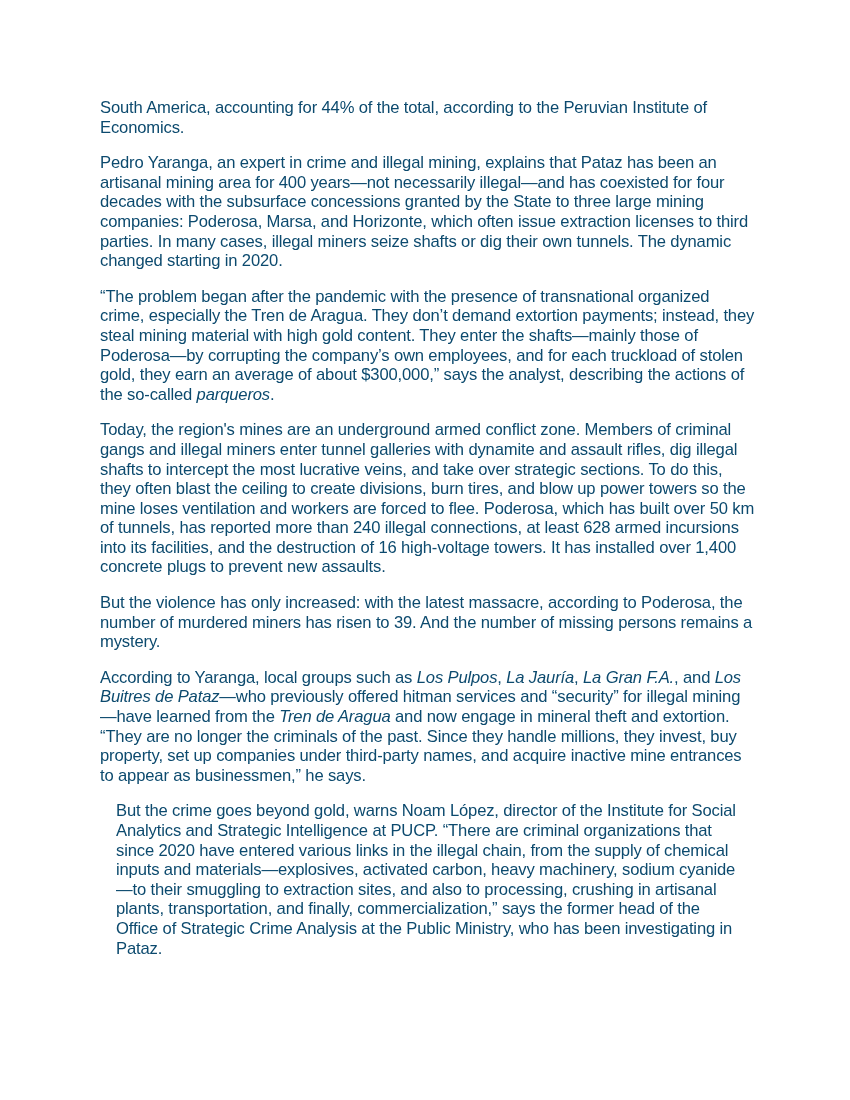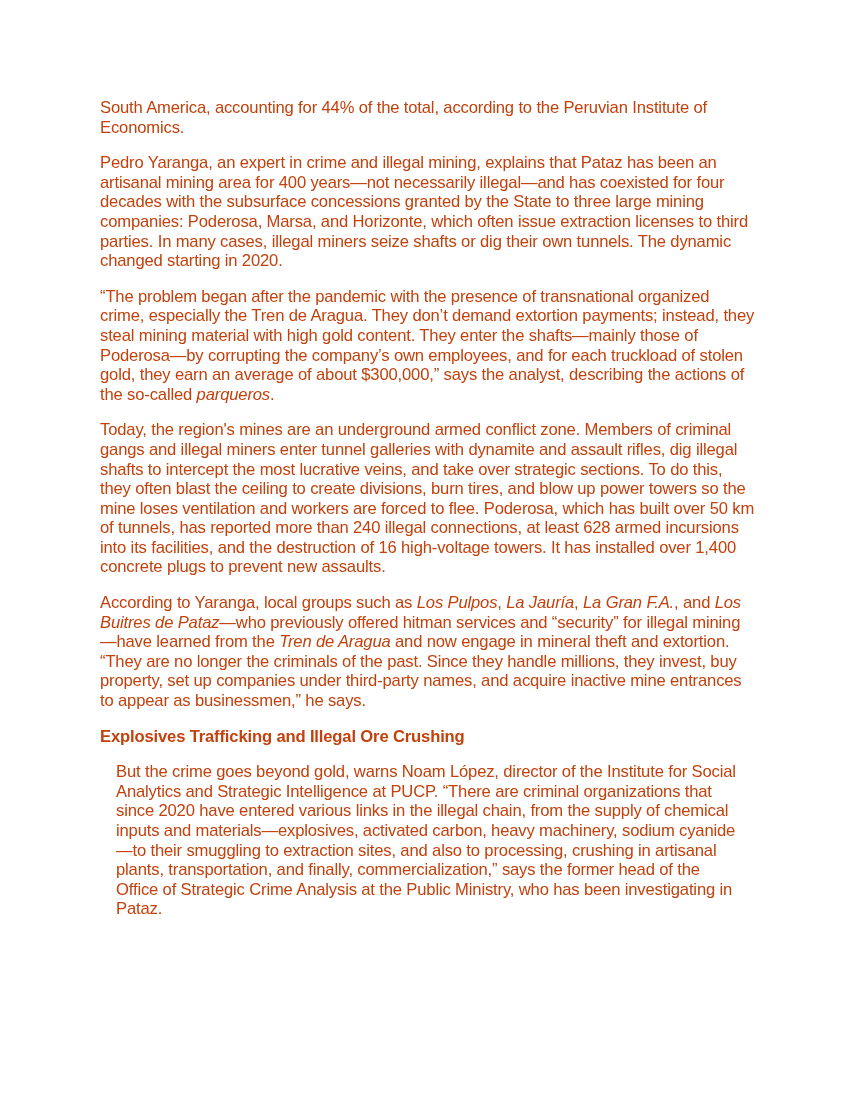--- a/index.html
+++ b/index.html
@@ -14,21 +14,21 @@
       position: relative;
     }
     .page {
       position: absolute;
       left: 100px;
       top: 98px;
       width: 655px;
       font-family: "Liberation Sans", sans-serif;
       font-size: 16.6px;
       line-height: 19.6px;
-      color: #c2410c;
+      color: #0c4a6e;
       letter-spacing: -0.15px;
     }
     .para {
       margin: 0 0 16px 0;
     }
     .para em {
       font-style: italic;
     }
     .section-heading {
       font-weight: bold;
@@ -40,19 +40,19 @@
   </style>
 </head>
 <body>
 
 <div class="page">
   <div id="paragraphs">
     <p class="para"><span>South America, accounting for 44% of the total, according to the Peruvian Institute of Economics.</span></p>
     <p class="para"><span>Pedro Yaranga, an expert in crime and illegal mining, explains that Pataz has been an artisanal mining area for 400 years—not necessarily illegal—and has coexisted for four decades with the subsurface concessions granted by the State to three large mining companies: Poderosa, Marsa, and Horizonte, which often issue extraction licenses to third parties. In many cases, illegal miners seize shafts or dig their own tunnels. The dynamic changed starting in 2020.</span></p>
     <p class="para"><span>“The problem began after the pandemic with the presence of transnational organized crime, especially the Tren de Aragua. They don’t demand extortion payments; instead, they steal mining material with high gold content. They enter the shafts—mainly those of Poderosa—by corrupting the company’s own employees, and for each truckload of stolen gold, they earn an average of about $300,000,” says the analyst, describing the actions of the so-called </span><em>parqueros</em><span>.</span></p>
     <p class="para"><span>Today, the region's mines are an underground armed conflict zone. Members of criminal gangs and illegal miners enter tunnel galleries with dynamite and assault rifles, dig illegal shafts to intercept the most lucrative veins, and take over strategic sections. To do this, they often blast the ceiling to create divisions, burn tires, and blow up power towers so the mine loses ventilation and workers are forced to flee. Poderosa, which has built over 50 km of tunnels, has reported more than 240 illegal connections, at least 628 armed incursions into its facilities, and the destruction of 16 high-voltage towers. It has installed over 1,400 concrete plugs to prevent new assaults.</span></p>
+    <p class="para"><span>But the violence has only increased: with the latest massacre, according to Poderosa, the number of murdered miners has risen to 39. And the number of missing persons remains a mystery.</span></p>
     <p class="para"><span>According to Yaranga, local groups such as </span><em>Los Pulpos</em><span>, </span><em>La Jauría</em><span>, </span><em>La Gran F.A.</em><span>, and </span><em>Los Buitres de Pataz</em><span>—who previously offered hitman services and “security” for illegal mining—have learned from the </span><em>Tren de Aragua</em><span> and now engage in mineral theft and extortion. “They are no longer the criminals of the past. Since they handle millions, they invest, buy property, set up companies under third-party names, and acquire inactive mine entrances to appear as businessmen,” he says.</span></p>
   </div>
   <div class="section">
-    <p class="section-heading">Explosives Trafficking and Illegal Ore Crushing</p>
     <p class="section-body">But the crime goes beyond gold, warns Noam López, director of the Institute for Social Analytics and Strategic Intelligence at PUCP. “There are criminal organizations that since 2020 have entered various links in the illegal chain, from the supply of chemical inputs and materials—explosives, activated carbon, heavy machinery, sodium cyanide—to their smuggling to extraction sites, and also to processing, crushing in artisanal plants, transportation, and finally, commercialization,” says the former head of the Office of Strategic Crime Analysis at the Public Ministry, who has been investigating in Pataz.</p>
   </div>
 </div>
 
 </body></html>

